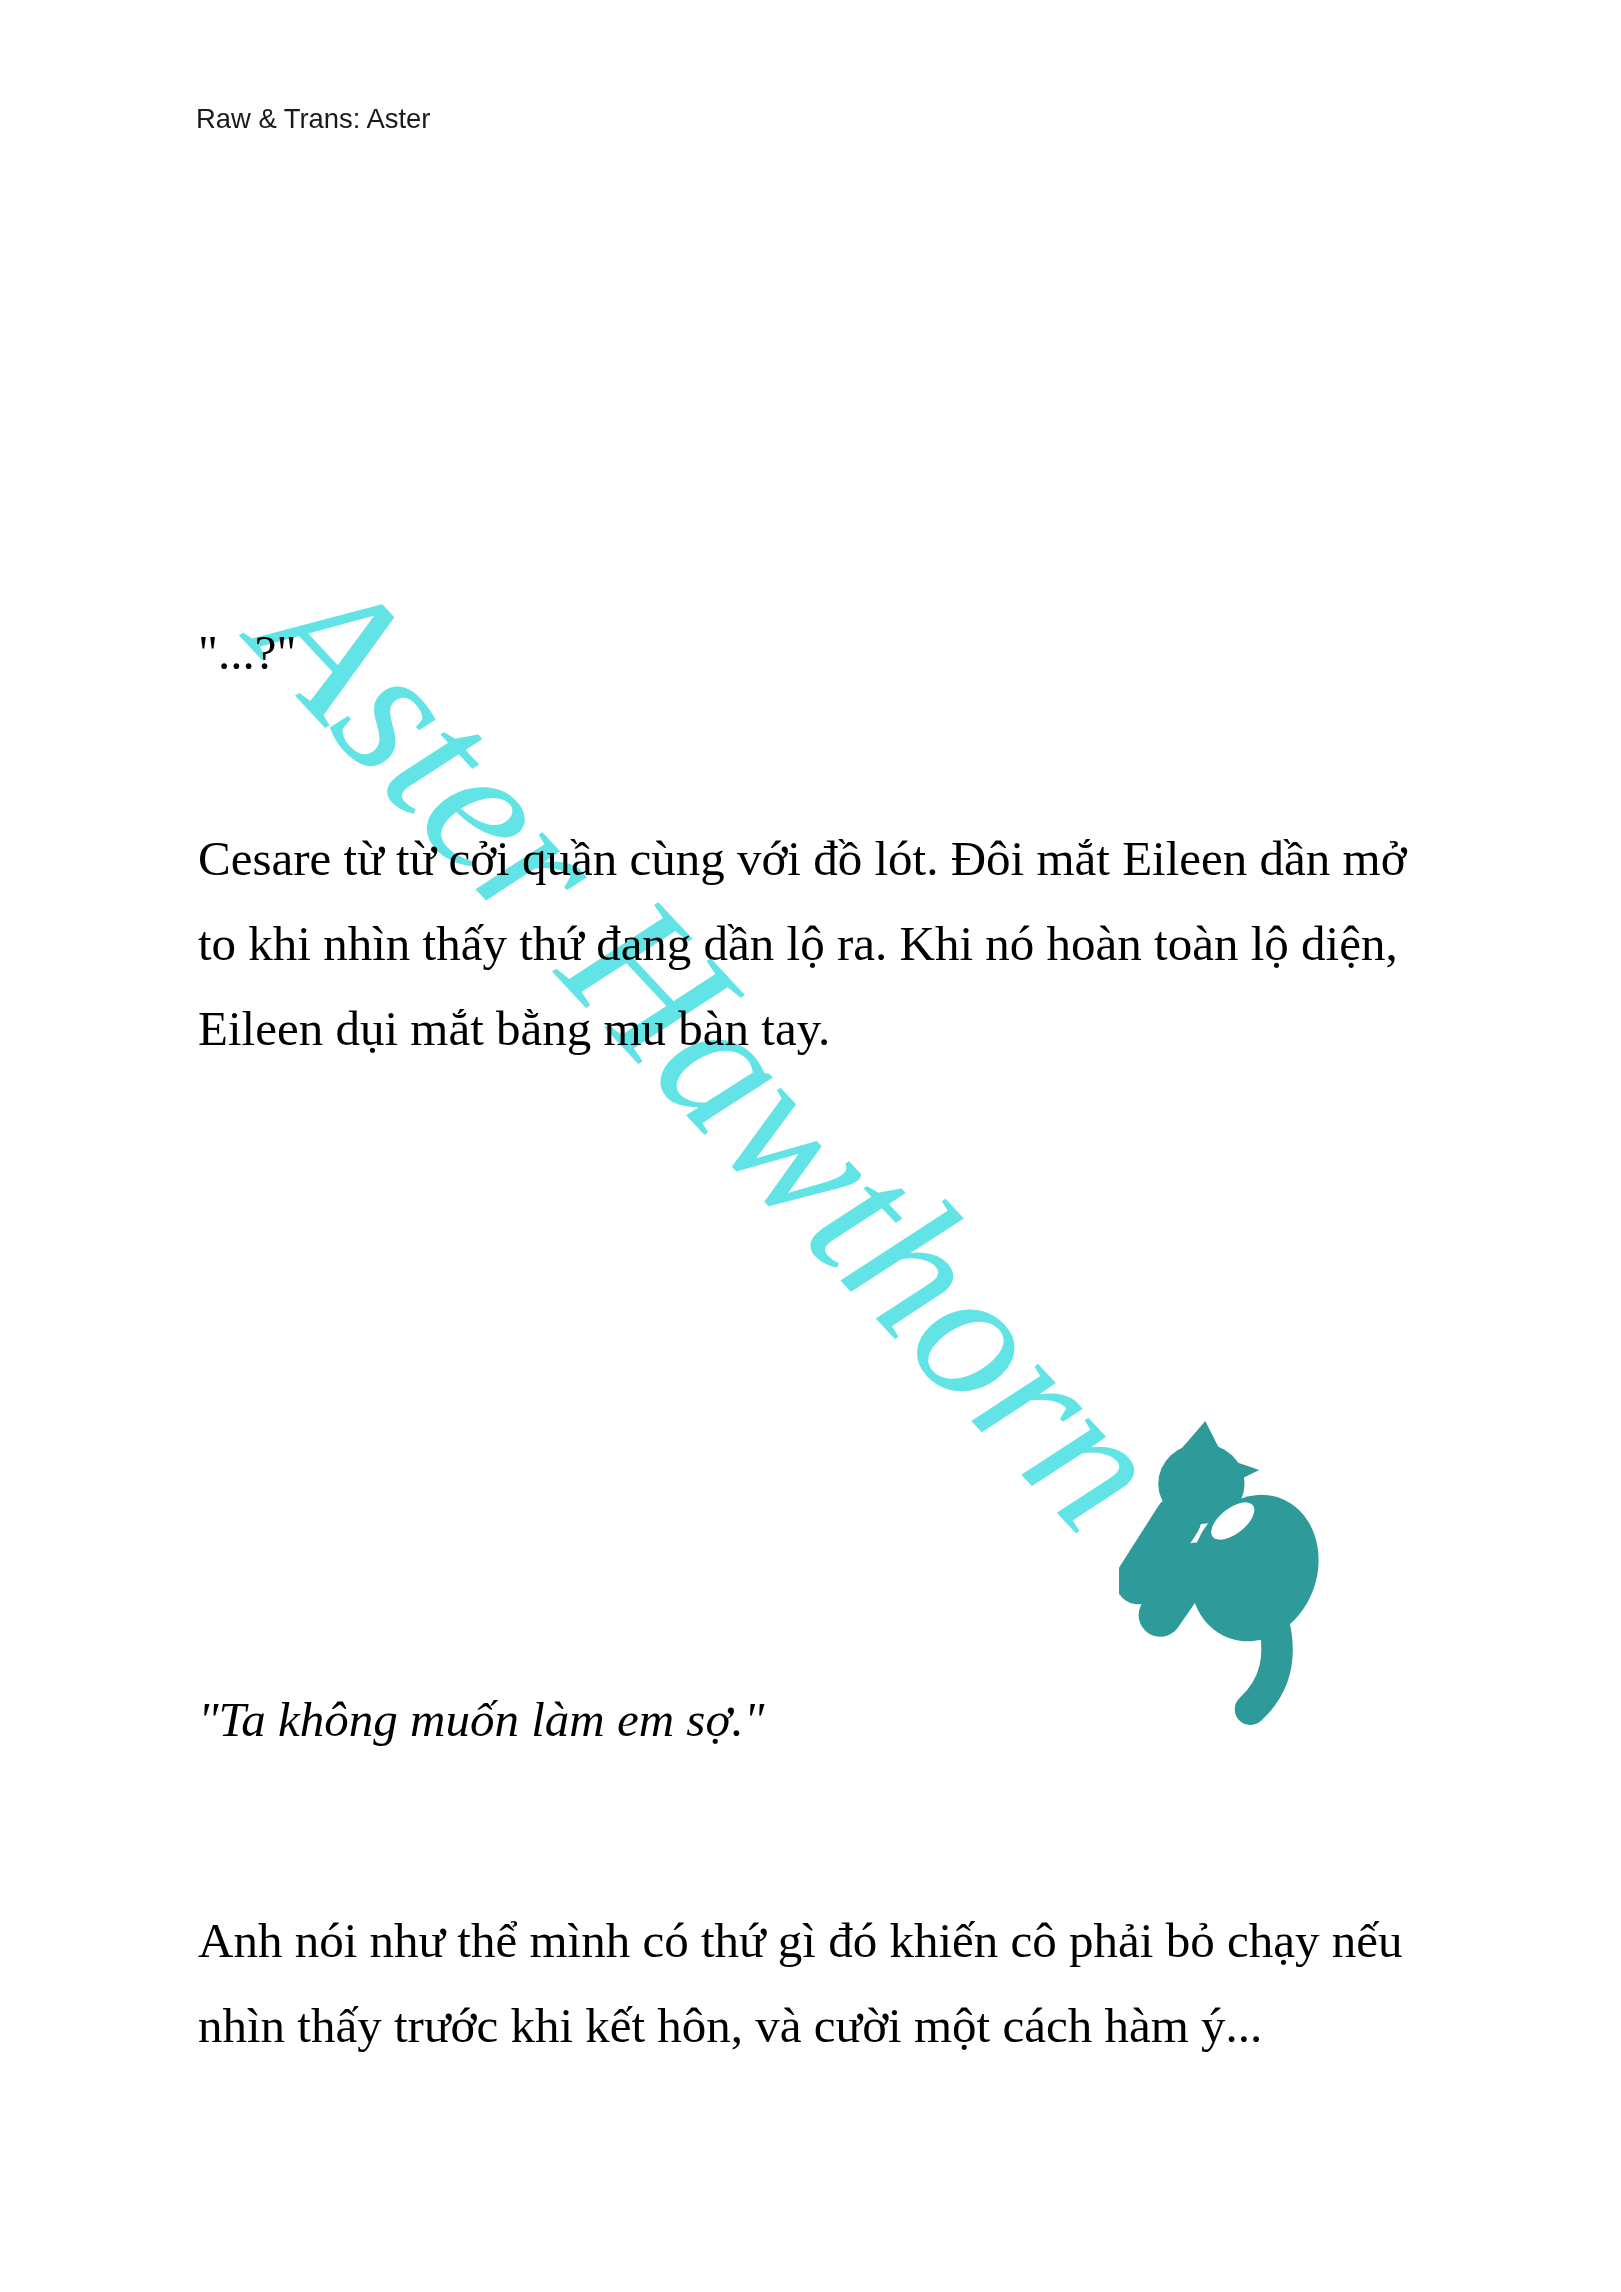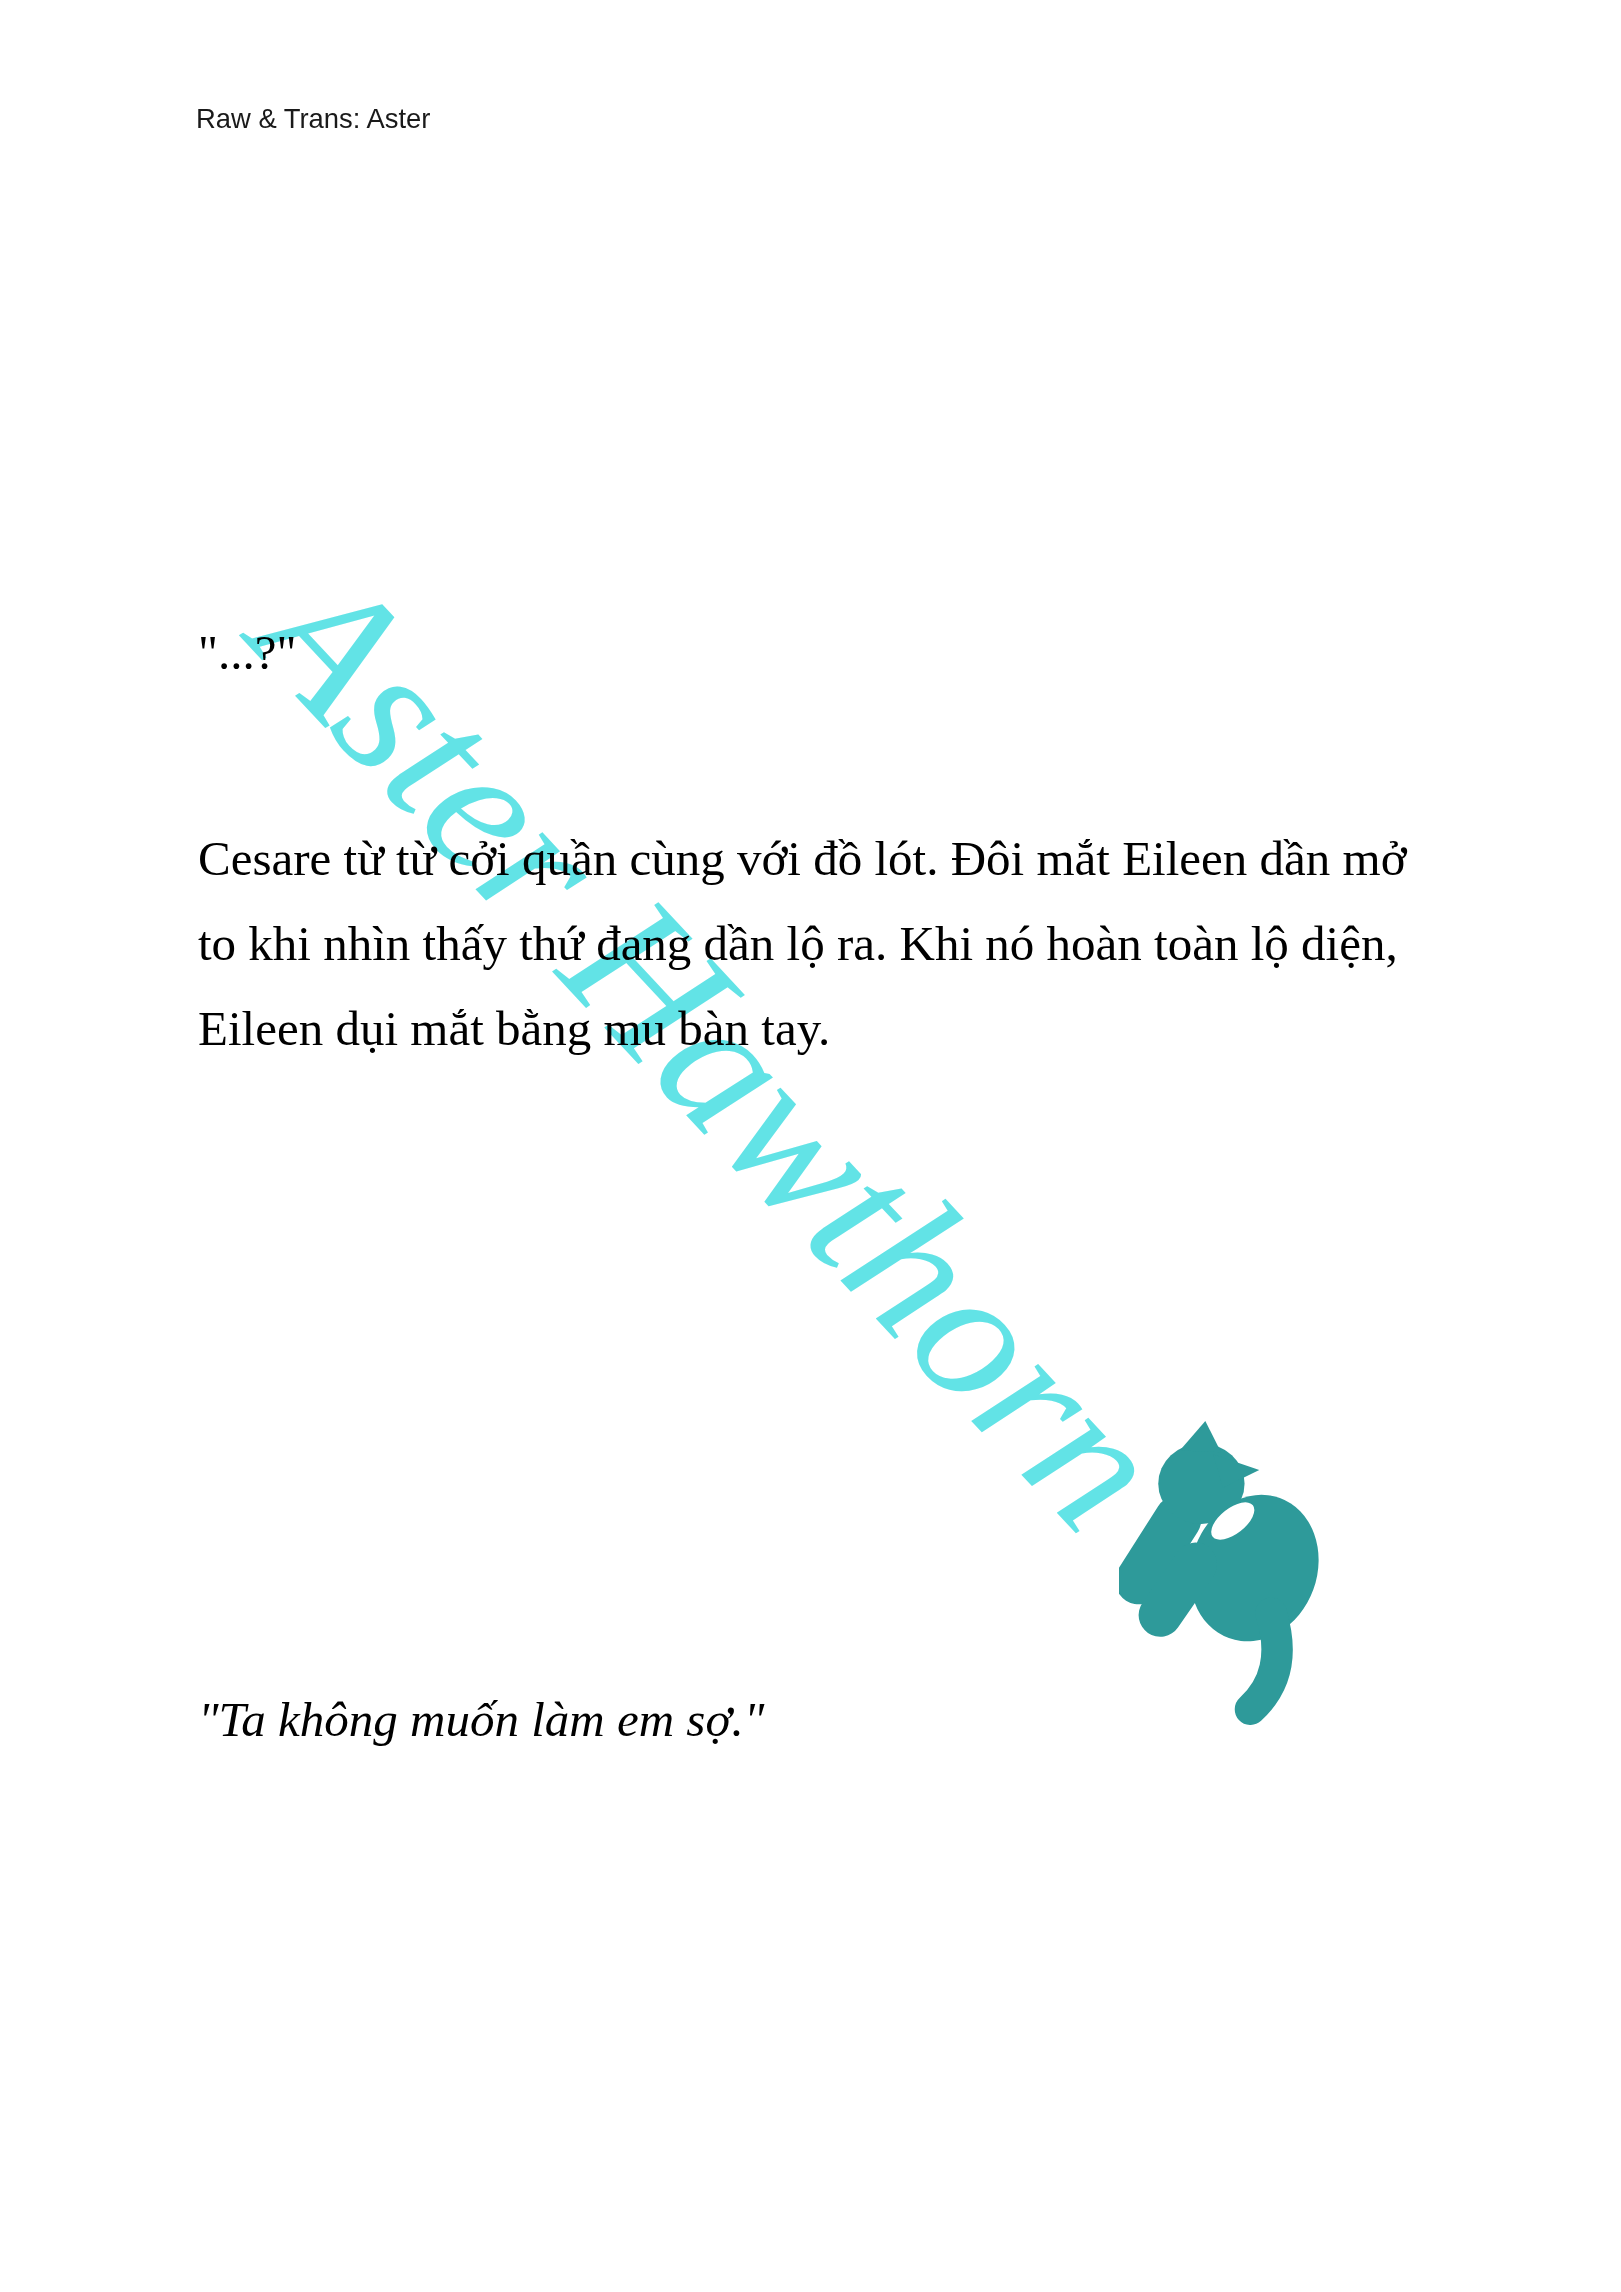--- a/index.html
+++ b/index.html
@@ -72,20 +72,22 @@
 
   <p class="para pos-q1">"...?"</p>
 
   <p class="para pos-p2">Cesare từ từ cởi quần cùng với đồ lót. Đôi mắt Eileen dần mở
 to khi nhìn thấy thứ đang dần lộ ra. Khi nó hoàn toàn lộ diện,
 Eileen dụi mắt bằng mu bàn tay.</p>
 
 
   <p class="para pos-qi italic">"Ta không muốn làm em sợ."</p>
 
+  <p class="para pos-p4">Anh nói như thể mình có thứ gì đó khiến cô phải bỏ chạy nếu
+nhìn thấy trước khi kết hôn, và cười một cách hàm ý...</p>
 
   <svg class="cat" viewBox="0 0 210 312" xmlns="http://www.w3.org/2000/svg" aria-hidden="true">
 
     <ellipse class="cat-fill" cx="138" cy="152" rx="64" ry="76" transform="rotate(20 138 152)"></ellipse>
 
     <path class="cat-stroke" d="M60 102 L20 165" stroke-width="48"></path>
 
     <path class="cat-stroke" d="M78 148 L42 200" stroke-width="44"></path>
 
     <path class="cat-stroke" d="M155 198 C168 240 160 272 134 296" stroke-width="32"></path>

